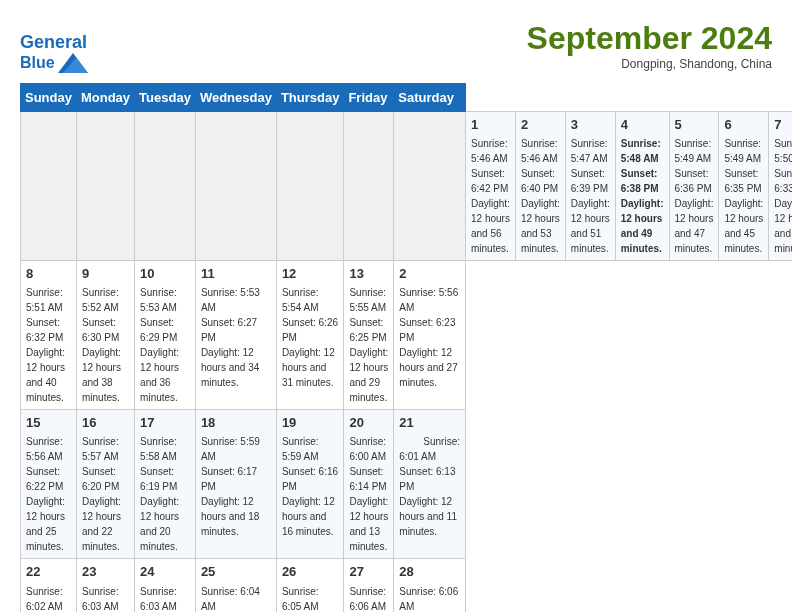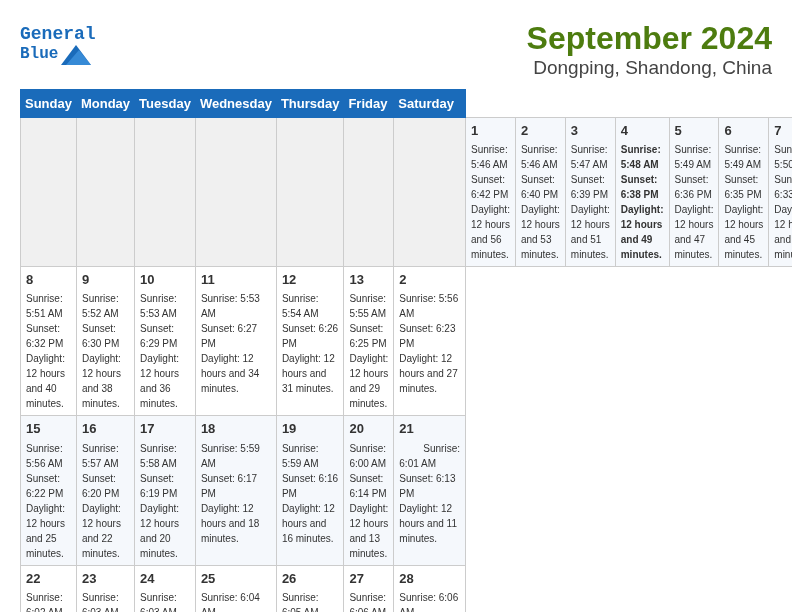--- a/index.html
+++ b/index.html
@@ -12,33 +12,32 @@
     }
     .header {
       display: flex;
       justify-content: space-between;
       align-items: flex-start;
       margin-bottom: 10px;
     }
     .logo {
       display: flex;
       align-items: flex-end;
-      margin-top: 5px;
-      font-family: Liberation Mono, monospace;
+      margin-top: 13px;
     }
     .title-block {
       text-align: right;
     }
     .month-year {
       font-size: 32px;
       font-weight: bold;
       color: #4d7c0f;
     }
     .location {
-      font-size: 19px;
+      font-size: 12px;
       color: #444;
     }
     table {
       width: 100%;
       border-collapse: collapse;
       font-size: 10.5px;
     }
     thead tr {
       background: #1a6bba;
       color: white;

